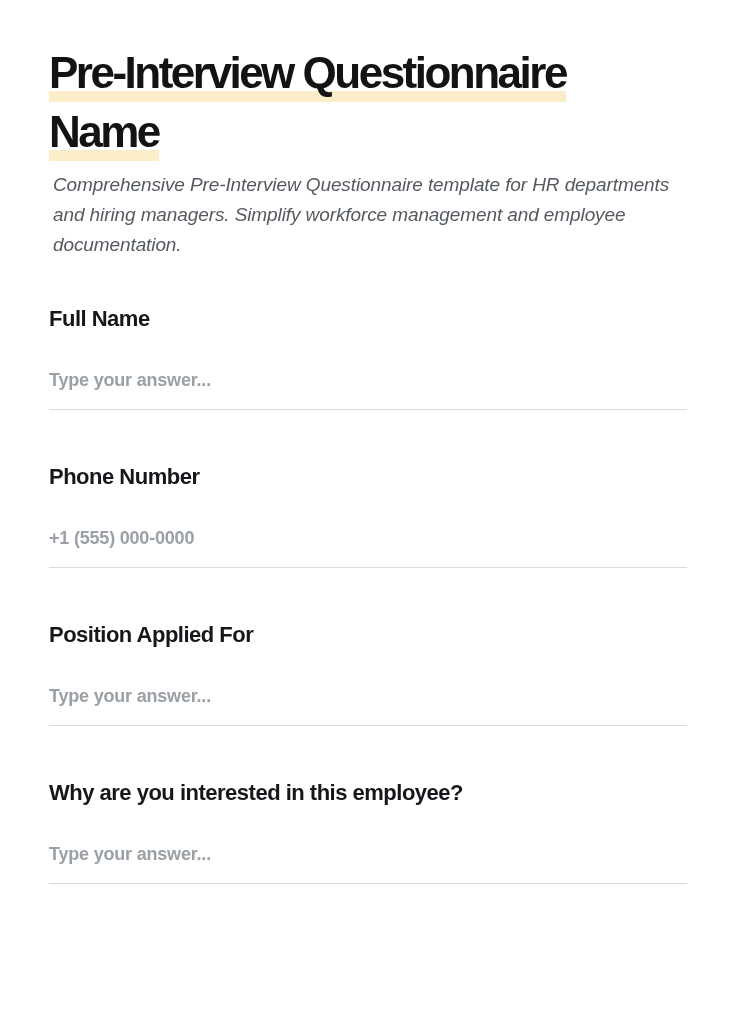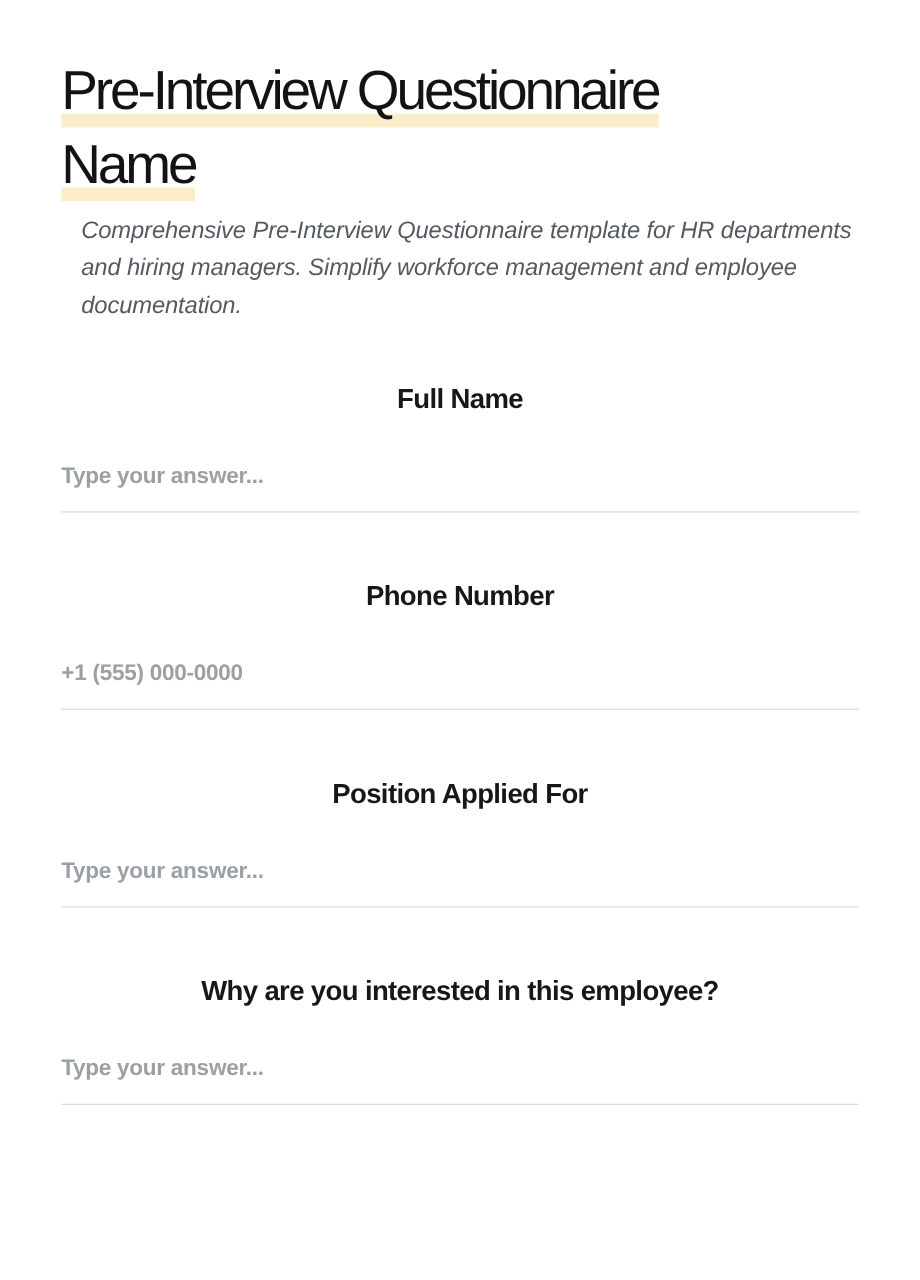--- a/index.html
+++ b/index.html
@@ -18,50 +18,49 @@
   .container {
     width: 638px;
     margin: 0 auto;
     padding-top: 43px;
   }
   
   h1.form-title {
     margin: 0 0 9px 0;
     font-size: 44px;
     line-height: 59px;
-    font-weight: 400;
+    font-weight: 700;
     letter-spacing: -2.5px;
     color: #131313;
   }
   .title-line { display: block; }
   .title-line > span {
     display: inline-block;
     background: linear-gradient(#FAEDC7, #FAEDC7) no-repeat left bottom;
     background-size: 100% 11px;
   }
   
   p.form-description {
-    margin: 0 0 45px 16px;
+    margin: 0 0 45px 4px;
     font-size: 19px;
     line-height: 30px;
     font-style: italic;
     color: #555A60;
     letter-spacing: -0.1px;
   }
   
   .field { margin-bottom: 53px; }
   .field-label {
     display: block;
     margin: 0 0 36px 0;
     font-size: 22px;
     line-height: 28px;
     font-weight: 700;
     letter-spacing: -0.5px;
     color: #16171A;
-    text-align: center;
   }
   .field-input {
     display: block;
     width: 100%;
     border: none;
     border-bottom: 1px solid #DBDBDB;
     border-radius: 0;
     outline: none;
     background: transparent;
     padding: 0 0 18px 0;

